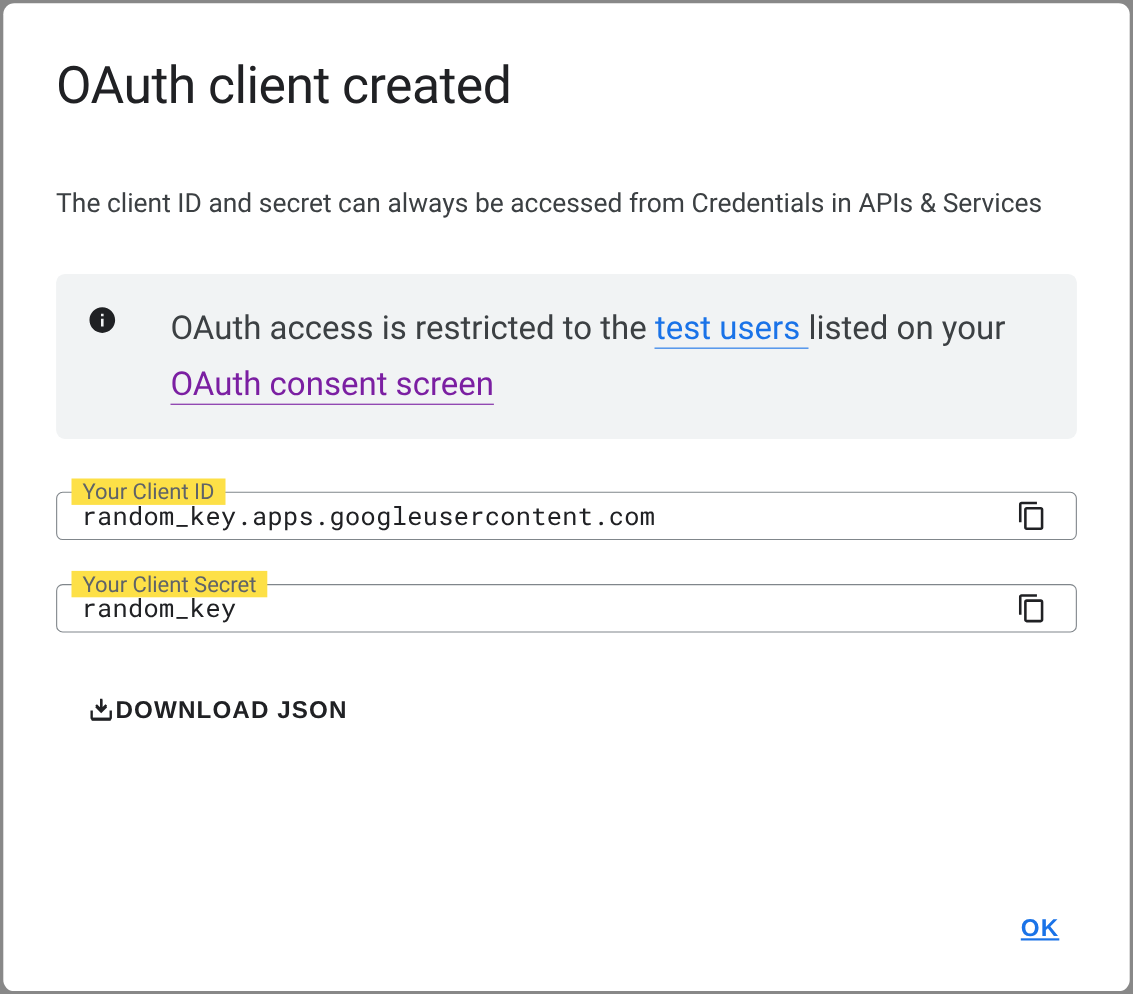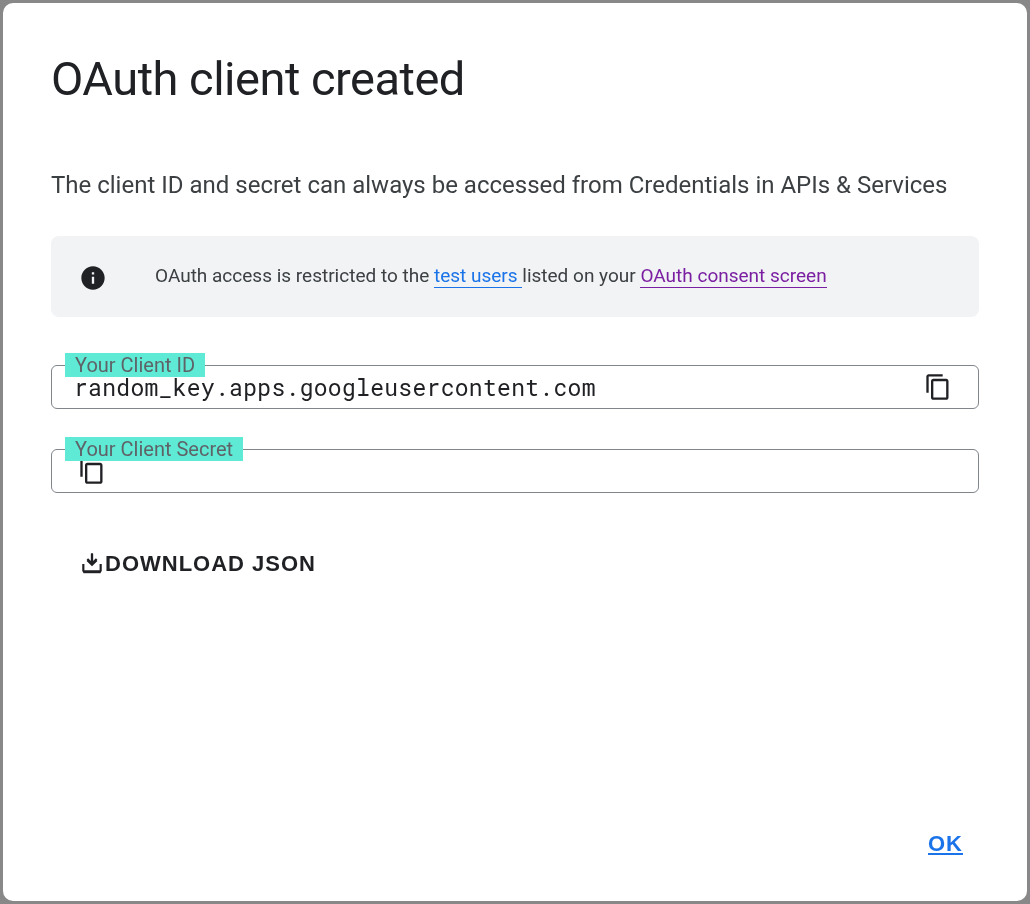--- a/index.html
+++ b/index.html
@@ -30,39 +30,39 @@
       font-size: 47px;
       font-weight: 400;
       color: #202124;
       margin-bottom: 60px;
       letter-spacing: -0.5px;
     }
     .dialog-description {
       font-size: 24px;
       color: #3c4043;
       line-height: 1.6;
-      margin-bottom: 32px;
+      margin-bottom: 45px;
     }
     .info-box {
       background: #f1f3f4;
       border-radius: 8px;
       padding: 24px 28px;
       display: flex;
       align-items: flex-start;
       gap: 48px;
       margin-bottom: 48px;
     }
     .info-icon {
       width: 28px;
       height: 28px;
       flex-shrink: 0;
       margin-top: 4px;
     }
     .info-text {
-      font-size: 19px;
+      font-size: 30px;
       color: #3c4043;
       line-height: 1.7;
     }
     .info-text a {
       text-decoration: none;
       border-bottom: 1px solid;
     }
     .link-blue {
       color: #1a73e8;
       border-bottom-color: #1a73e8 !important;
@@ -72,21 +72,21 @@
       border-bottom-color: #7b1fa2 !important;
     }
     .field-group {
       position: relative;
       margin-bottom: 40px;
     }
     .field-label {
       position: absolute;
       top: -12px;
       left: 14px;
-      background: #5eead4;
+      background: #fde047;
       padding: 0 10px;
       font-size: 20px;
       color: #5f6368;
     }
     .field-box {
       border: 1px solid #80868b;
       border-radius: 6px;
       padding: 3px 22px;
       display: flex;
       align-items: center;
@@ -176,20 +176,21 @@
             <path d="M16 1H4c-1.1 0-2 .9-2 2v14h2V3h12V1zm3 4H8c-1.1 0-2 .9-2 2v14c0 1.1.9 2 2 2h11c1.1 0 2-.9 2-2V7c0-1.1-.9-2-2-2zm0 16H8V7h11v14z"></path>
           </svg>
         </span>
       </button>
     </div>
   </div>
 
   <div class="field-group">
     <span class="field-label">Your Client Secret</span>
     <div class="field-box">
+      <span class="field-value">random_key</span>
       <button class="copy-button">
         <span class="copy-icon">
           <svg viewBox="0 0 24 24" fill="#202124">
             <path d="M16 1H4c-1.1 0-2 .9-2 2v14h2V3h12V1zm3 4H8c-1.1 0-2 .9-2 2v14c0 1.1.9 2 2 2h11c1.1 0 2-.9 2-2V7c0-1.1-.9-2-2-2zm0 16H8V7h11v14z"></path>
           </svg>
         </span>
       </button>
     </div>
   </div>
 

